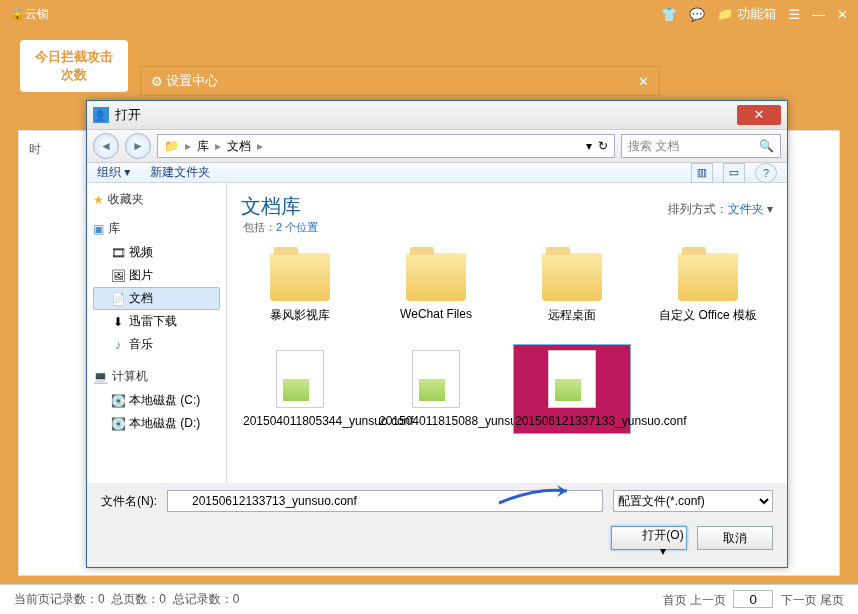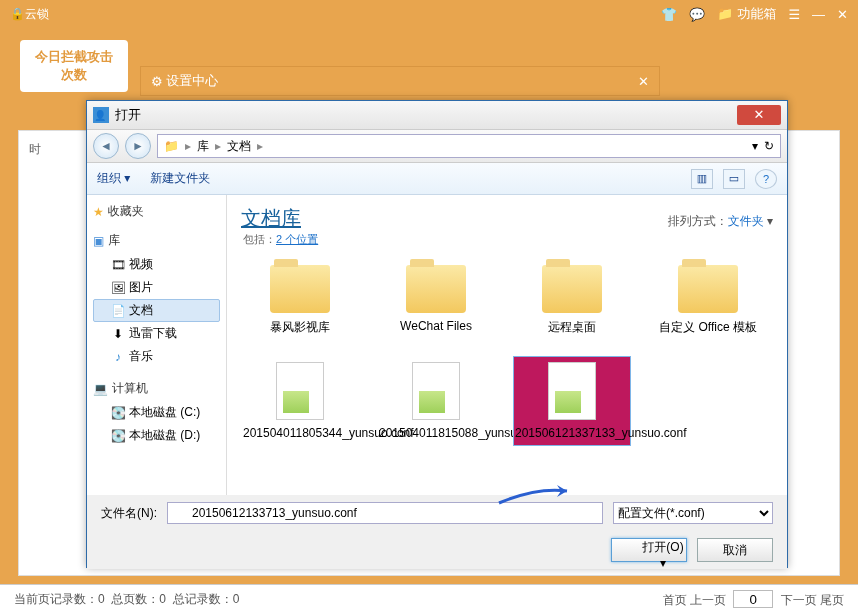--- a/index.html
+++ b/index.html
@@ -25,39 +25,39 @@
 
 .open-dlg { position: absolute; top: 100px; left: 86px; width: 702px; height: 468px; background: #f0f0f0; border: 1px solid #2d6aa8; box-shadow: 0 0 8px rgba(0,0,0,.3); }
 .od-title { height: 28px; background: linear-gradient(#f7f7f7,#e6e6e6); display: flex; align-items: center; padding: 0 6px; font-size: 13px; }
 .od-title .ic { width: 16px; height: 16px; background: #3a8ed6; margin-right: 6px; display: inline-flex; align-items: center; justify-content: center; color: #fff; font-size: 10px; }
 .od-title .xbtn { width: 44px; height: 20px; background: #d04a3e; color: #fff; text-align: center; line-height: 20px; border-radius: 2px; cursor: pointer; font-size: 13px; margin-left: auto; }
 .od-nav { height: 34px; background: linear-gradient(#fafafa,#eaeaea); border-top: 1px solid #ccc; border-bottom: 1px solid #ccc; display: flex; align-items: center; padding: 0 6px; gap: 6px; }
 .nav-btn { width: 26px; height: 26px; border-radius: 50%; background: radial-gradient(#fff,#d0e4f5); border: 1px solid #9cb8d0; cursor: pointer; display: inline-flex; align-items: center; justify-content: center; color: #5b7a96; font-size: 12px; }
 .breadcrumb { flex: 1; height: 24px; background: #fff; border: 1px solid #aac; display: flex; align-items: center; font-size: 12px; padding: 0 6px; gap: 6px; }
 .breadcrumb .sep { color: #888; }
 .search-box { width: 160px; height: 24px; background: #fff; border: 1px solid #aac; display: flex; align-items: center; padding: 0 6px; font-size: 12px; color: #888; }
-.od-toolbar { height: 32px; background: linear-gradient(#f7fbff,#e8f2fb); border-bottom: 1px solid #c8d8e8; display: flex; align-items: center; padding: 0 10px; font-size: 12px; color: #15428b; }
+.od-toolbar { height: 20px; background: linear-gradient(#f7fbff,#e8f2fb); border-bottom: 1px solid #c8d8e8; display: flex; align-items: center; padding: 0 10px; font-size: 12px; color: #15428b; }
 .od-toolbar .tb { margin-right: 20px; cursor: pointer; }
 .od-toolbar .rb { margin-left: auto; display: flex; gap: 10px; }
 .od-toolbar .ib { width: 22px; height: 20px; border: 1px solid #bcd; background: #eef6fd; cursor: pointer; display: inline-flex; align-items: center; justify-content: center; font-size: 11px; }
 
 .od-body { display: flex; height: 300px; }
 .tree { width: 140px; background: #fff; border-right: 1px solid #ddd; padding: 8px 6px; font-size: 12px; overflow: auto; }
 .tree-group { margin-bottom: 12px; }
 .tree-head { display: flex; align-items: center; margin-bottom: 4px; color: #333; }
 .tree-head .ic { margin-right: 4px; }
 .tree-item { display: flex; align-items: center; padding: 3px 4px 3px 18px; cursor: pointer; border-radius: 2px; }
 .tree-item.sel { background: #d8e8f8; border: 1px solid #a0c4e8; padding: 2px 3px 2px 17px; }
 .tree-item .ic { margin-right: 4px; width: 14px; display: inline-block; text-align: center; }
 
 .main { flex: 1; background: #fff; padding: 10px 14px; overflow: auto; }
 .lib-head { display: flex; align-items: baseline; margin-bottom: 12px; }
-.lib-title { color: #18629c; font-size: 20px; text-decoration: underline; }
+.lib-title { color: #18629c; font-size: 20px; }
 .lib-sub { font-size: 11px; color: #666; margin-left: 2px; }
-.lib-sub a { color: #1a6fc9; text-decoration: underline; }
+.lib-sub a { color: #1a6fc9; }
 .arrange { margin-left: auto; font-size: 12px; color: #555; }
 .arrange a { color: #1a6fc9; }
 
 .items { display: flex; flex-wrap: wrap; gap: 14px 18px; }
 .item { width: 118px; text-align: center; font-size: 12px; cursor: pointer; padding: 6px 2px; }
 .item.sel { background: #be185d; border: 1px solid #7eb5e8; padding: 5px 1px; }
 .folder-ic { width: 60px; height: 48px; margin: 0 auto 6px; background: linear-gradient(#fbe9a6,#f3c85e); border-radius: 3px 3px 4px 4px; position: relative; }
 .folder-ic::before { content: ""; position: absolute; top: -6px; left: 4px; width: 24px; height: 8px; background: #f3d68a; border-radius: 2px 2px 0 0; }
 .file-ic { width: 48px; height: 58px; margin: 0 auto 6px; background: #fff; border: 1px solid #ccc; position: relative; }
 .file-ic::after { content: ""; position: absolute; bottom: 6px; left: 6px; width: 26px; height: 22px; background: linear-gradient(#c7e68a,#9ed05a); }
@@ -131,20 +131,24 @@
       <span>📁</span>
         <span class="sep">▸</span>
       <span>库</span>
         <span class="sep">▸</span>
       <span>文档</span>
         <span class="sep">▸</span>
       <span style="flex:1"></span>
       <span>▾</span>
       <span>↻</span>
     </div>
+    <div class="search-box">
+      <span>搜索 文档</span>
+      <span style="margin-left:auto">🔍</span>
+    </div>
   </div>
   <div class="od-toolbar">
     <span class="tb"><span>组织</span> ▾</span>
     <span class="tb">新建文件夹</span>
     <span class="rb">
       <span class="ib">▥</span>
       <span class="ib">▭</span>
       <span class="ib" style="color:#1a6fc9;border-radius:50%">?</span>
     </span>
   </div>

